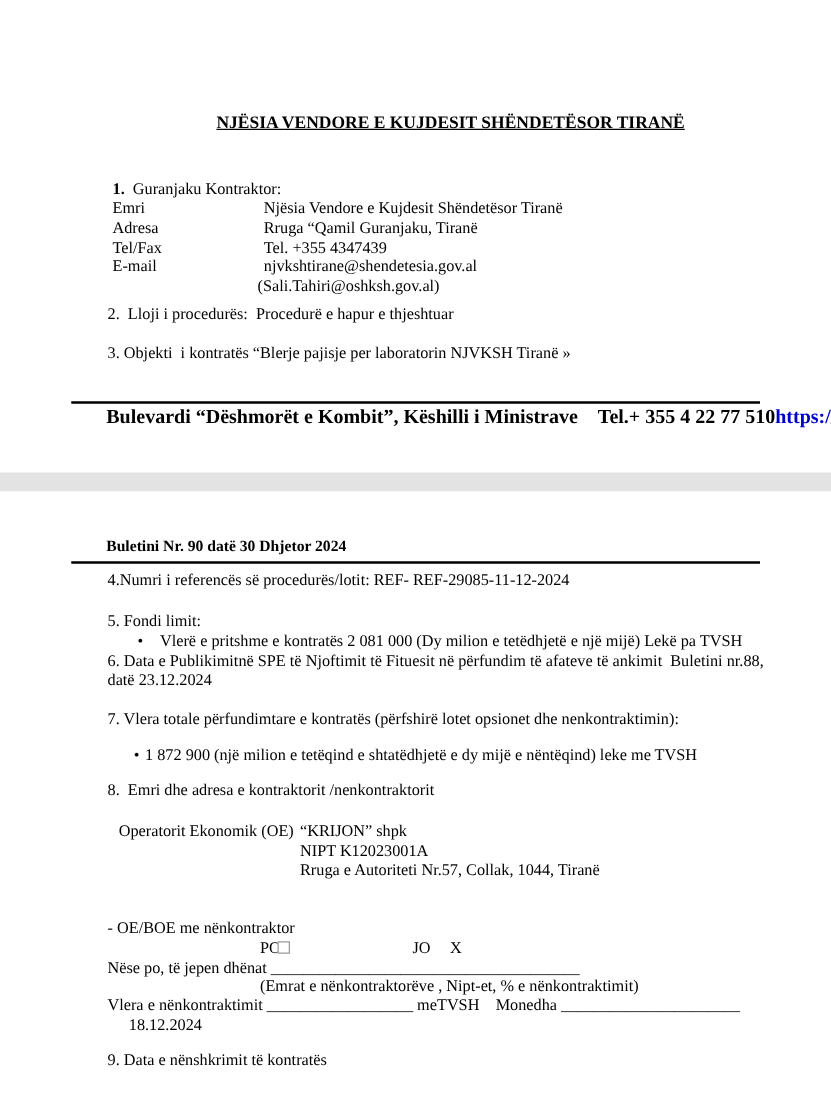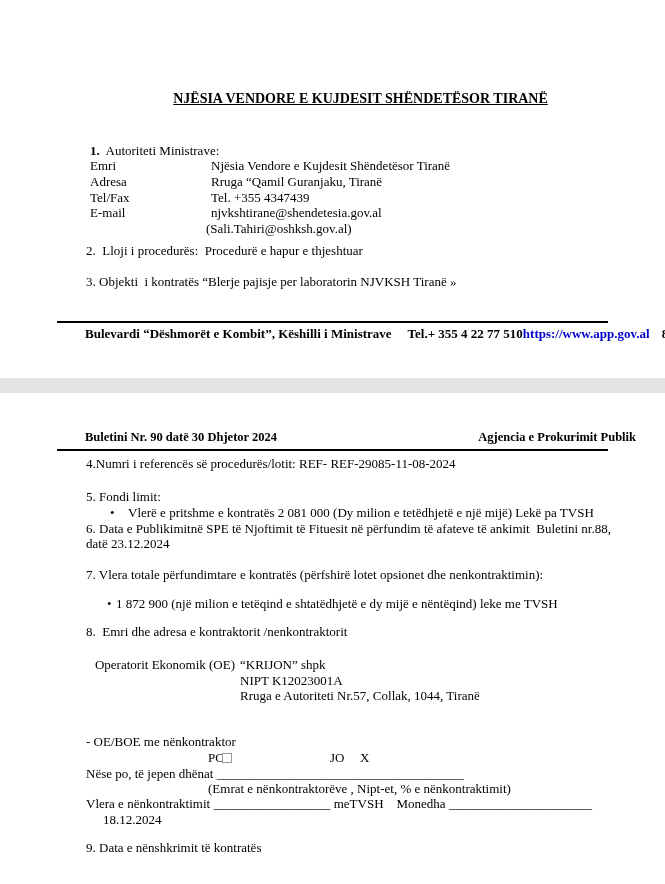--- a/index.html
+++ b/index.html
@@ -17,21 +17,21 @@
     font-weight:bold;font-size:14px;
     text-decoration:underline;
   }
   .lab{display:inline-block;width:121px;}
   .lab-oe{display:inline-block;width:150px;text-align:center;}
   .num-bold{font-weight:bold;}
   .rule{position:absolute;left:57px;width:551px;height:2px;background:#000;}
   .footer{
     left:57px;top:327px;width:551px;
     display:flex;align-items:baseline;
-    font-weight:bold;font-size:13px;line-height:13px;white-space:pre;
+    font-weight:bold;font-size:16px;line-height:13px;white-space:pre;
   }
   .footer .spacer{flex:1;}
   .link{color:#0000cc;cursor:pointer;}
   .pgsep{position:absolute;left:0;top:378px;width:665px;height:15px;background:#e3e3e3;}
   .p2head{
     left:57px;top:430px;width:551px;
     display:flex;justify-content:space-between;align-items:center;
     font-weight:bold;font-size:12.5px;line-height:15px;white-space:pre;
   }
   .bullet5{display:inline-block;width:18px;}
@@ -43,21 +43,21 @@
 </style>
 </head>
 <body>
 
 <div class="screen">
 
   <div>
 
     <div class="abs title">NJËSIA VENDORE E KUJDESIT SHËNDETËSOR TIRANË</div>
 
-    <div class="abs" style="left:62px;top:143px"><span class="num-bold">1.</span><span>  Autoriteti Ministrave:</span></div>
+    <div class="abs" style="left:62px;top:143px"><span class="num-bold">1.</span><span>  Guranjaku Kontraktor:</span></div>
 
     <div class="abs" style="left:62px;top:158px"><span class="lab">Emri</span><span>Njësia Vendore e Kujdesit Shëndetësor Tiranë</span></div>
     <div class="abs" style="left:62px;top:174px"><span class="lab">Adresa</span><span>Rruga “Qamil Guranjaku, Tiranë</span></div>
     <div class="abs" style="left:62px;top:190px"><span class="lab">Tel/Fax</span><span>Tel. +355 4347439</span></div>
     <div class="abs" style="left:62px;top:205px"><span class="lab">E-mail</span><span>njvkshtirane@shendetesia.gov.al</span></div>
     <div class="abs" style="left:178px;top:221px">(Sali.Tahiri@oshksh.gov.al)</div>
 
     <div class="abs" style="left:58px;top:243px">2.  Lloji i procedurës:  Procedurë e hapur e thjeshtuar</div>
     <div class="abs" style="left:58px;top:274px">3. Objekti  i kontratës “Blerje pajisje per laboratorin NJVKSH Tiranë »</div>
 
@@ -71,25 +71,24 @@
       <span style="margin-left:12px">854/975</span>
     </div>
   </div>
 
   <div class="pgsep"></div>
 
   <div>
 
     <div class="abs p2head">
       <span>Buletini Nr. 90 datë 30 Dhjetor 2024</span>
-      <span>Agjencia e Prokurimit Publik</span>
     </div>
     <div class="rule" style="top:449px"></div>
 
-    <div class="abs" style="left:58px;top:456px">4.Numri i referencës së procedurës/lotit: REF- REF-29085-11-08-2024</div>
+    <div class="abs" style="left:58px;top:456px">4.Numri i referencës së procedurës/lotit: REF- REF-29085-11-12-2024</div>
 
     <div class="abs" style="left:58px;top:489px">5. Fondi limit:</div>
     <div class="abs" style="left:82px;top:505px"><span class="bullet5">•</span><span>Vlerë e pritshme e kontratës 2 081 000 (Dy milion e tetëdhjetë e një mijë) Lekë pa TVSH</span></div>
 
     <div class="abs" style="left:58px;top:521px">6. Data e Publikimitnë SPE të Njoftimit të Fituesit në përfundim të afateve të ankimit  Buletini nr.88,</div>
     <div class="abs" style="left:58px;top:536px">datë 23.12.2024</div>
 
     <div class="abs" style="left:58px;top:567px">7. Vlera totale përfundimtare e kontratës (përfshirë lotet opsionet dhe nenkontraktimin):</div>
     <div class="abs" style="left:79px;top:596px"><span class="bullet7">•</span><span>1 872 900 (një milion e tetëqind e shtatëdhjetë e dy mijë e nëntëqind) leke me TVSH</span></div>
 

